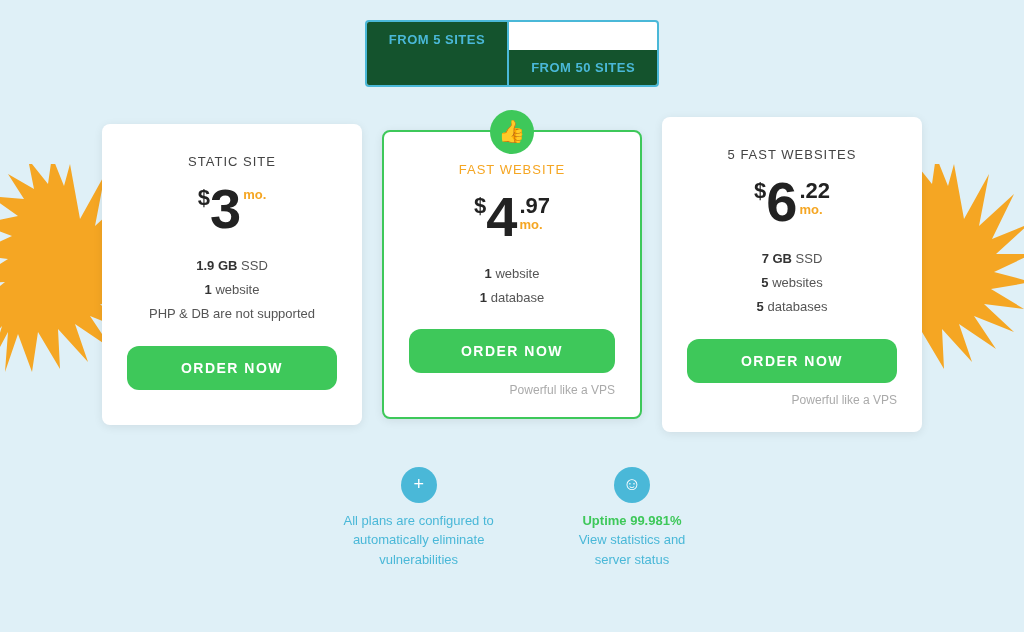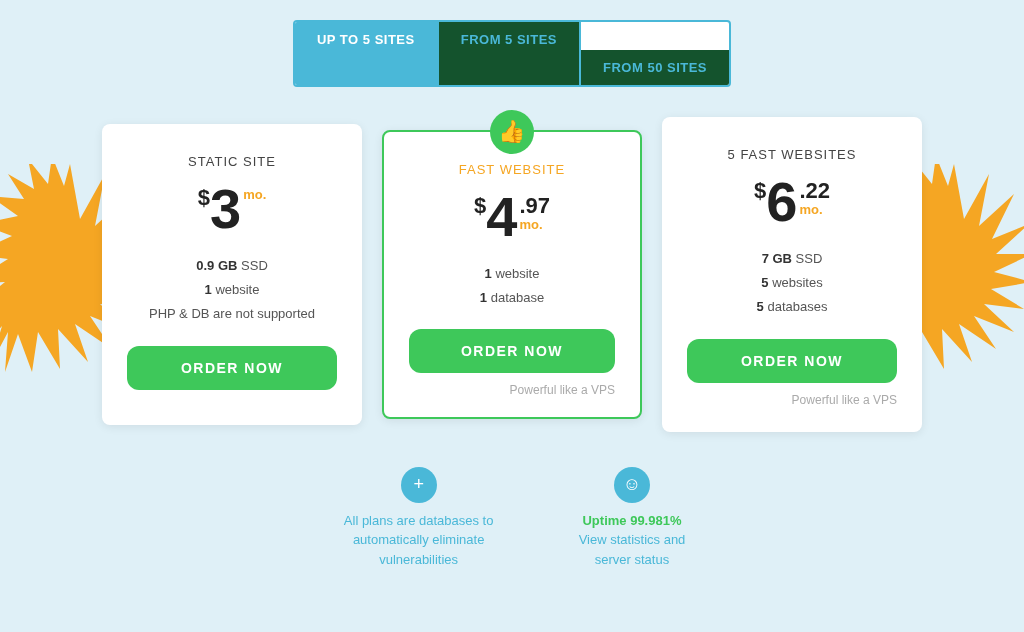--- a/index.html
+++ b/index.html
@@ -217,21 +217,20 @@
     }
     .info-text .highlight {
       font-weight: 700;
       color: #3ec85a;
     }
   </style>
 </head>
 <body>
 
 <div class="tab-bar">
-  <div class="tab-item active">UP TO 5 SITES</div>
   <div class="tab-item">FROM 5 SITES</div>
   <div class="tab-item">FROM 50 SITES</div>
 </div>
 
 <div class="starburst starburst-left">
   <svg width="140" height="300" viewBox="0 0 140 300">
     <polygon points="70,0 80,55 105,10 95,62 130,30 108,75 145,60 112,90 148,90 110,108 148,118 107,125 140,145 100,140 130,168 90,152 112,185 75,160 88,198 58,165 60,205 38,168 32,208 18,170 5,208 8,168 -10,202 2,162 -20,188 0,152 -28,170 -2,138 -33,148 5,118 -33,120 8,95 -28,90 12,72 -20,60 18,52 -10,32 24,35 8,10 34,25 28,-5 48,20 52,-8 64,22" fill="#f5a623"></polygon>
   </svg>
 </div>
 
@@ -241,21 +240,21 @@
     <div class="card-title">STATIC SITE</div>
     <div class="price-row">
       <span class="price-dollar">$</span>
       <span class="price-amount">3</span>
       <div class="price-cents-mo">
         <span class="price-cents"></span>
         <span class="price-mo">mo.</span>
       </div>
     </div>
     <ul class="card-features">
-      <li><strong>0.9 GB</strong> SSD</li>
+      <li><strong>1.9 GB</strong> SSD</li>
       <li><strong>1</strong> website</li>
       <li>PHP &amp; DB are not supported</li>
     </ul>
     <button class="order-btn">ORDER NOW</button>
   </div>
 
   <div class="card featured">
     <div class="featured-badge">👍</div>
     <div class="card-title featured-title">FAST WEBSITE</div>
     <div class="price-row">
@@ -298,21 +297,21 @@
 <div class="starburst starburst-right">
   <svg width="140" height="300" viewBox="0 0 140 300">
     <polygon points="70,0 80,55 105,10 95,62 130,30 108,75 145,60 112,90 148,90 110,108 148,118 107,125 140,145 100,140 130,168 90,152 112,185 75,160 88,198 58,165 60,205 38,168 32,208 18,170 5,208 8,168 -10,202 2,162 -20,188 0,152 -28,170 -2,138 -33,148 5,118 -33,120 8,95 -28,90 12,72 -20,60 18,52 -10,32 24,35 8,10 34,25 28,-5 48,20 52,-8 64,22" fill="#f5a623"></polygon>
   </svg>
 </div>
 
 <div class="bottom-info">
   <div class="info-item">
     <div class="info-icon">+</div>
     <div class="info-text">
-      All plans are databases to automatically eliminate vulnerabilities
+      All plans are configured to automatically eliminate vulnerabilities
     </div>
   </div>
   <div class="info-item">
     <div class="info-icon">☺</div>
     <div class="info-text">
       <span class="highlight">Uptime 99.981%</span><br>
       View statistics and<br>server status
     </div>
   </div>
 </div>

